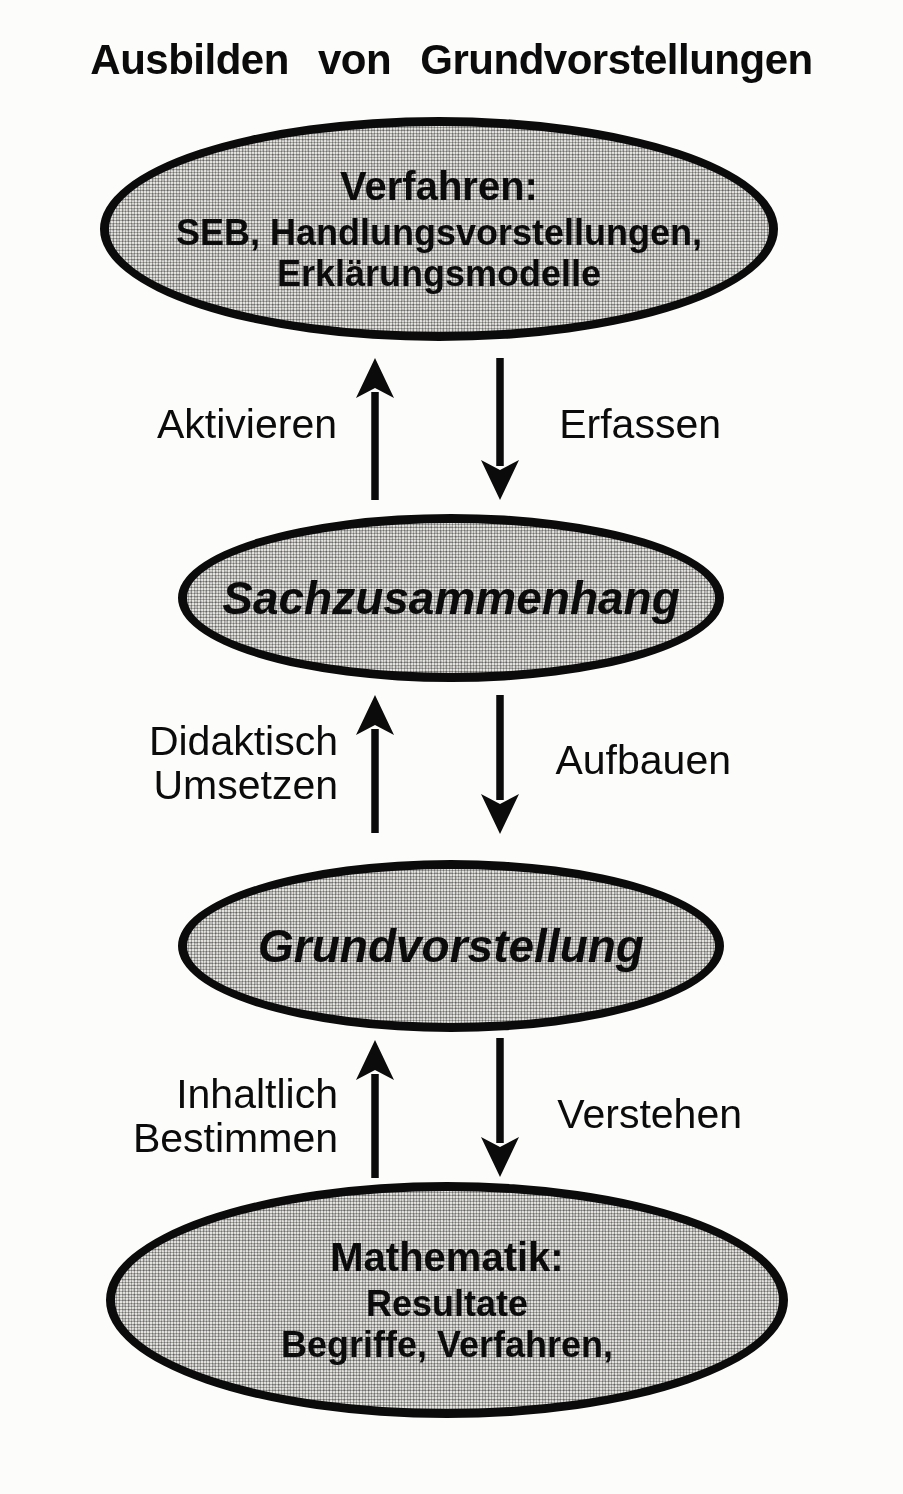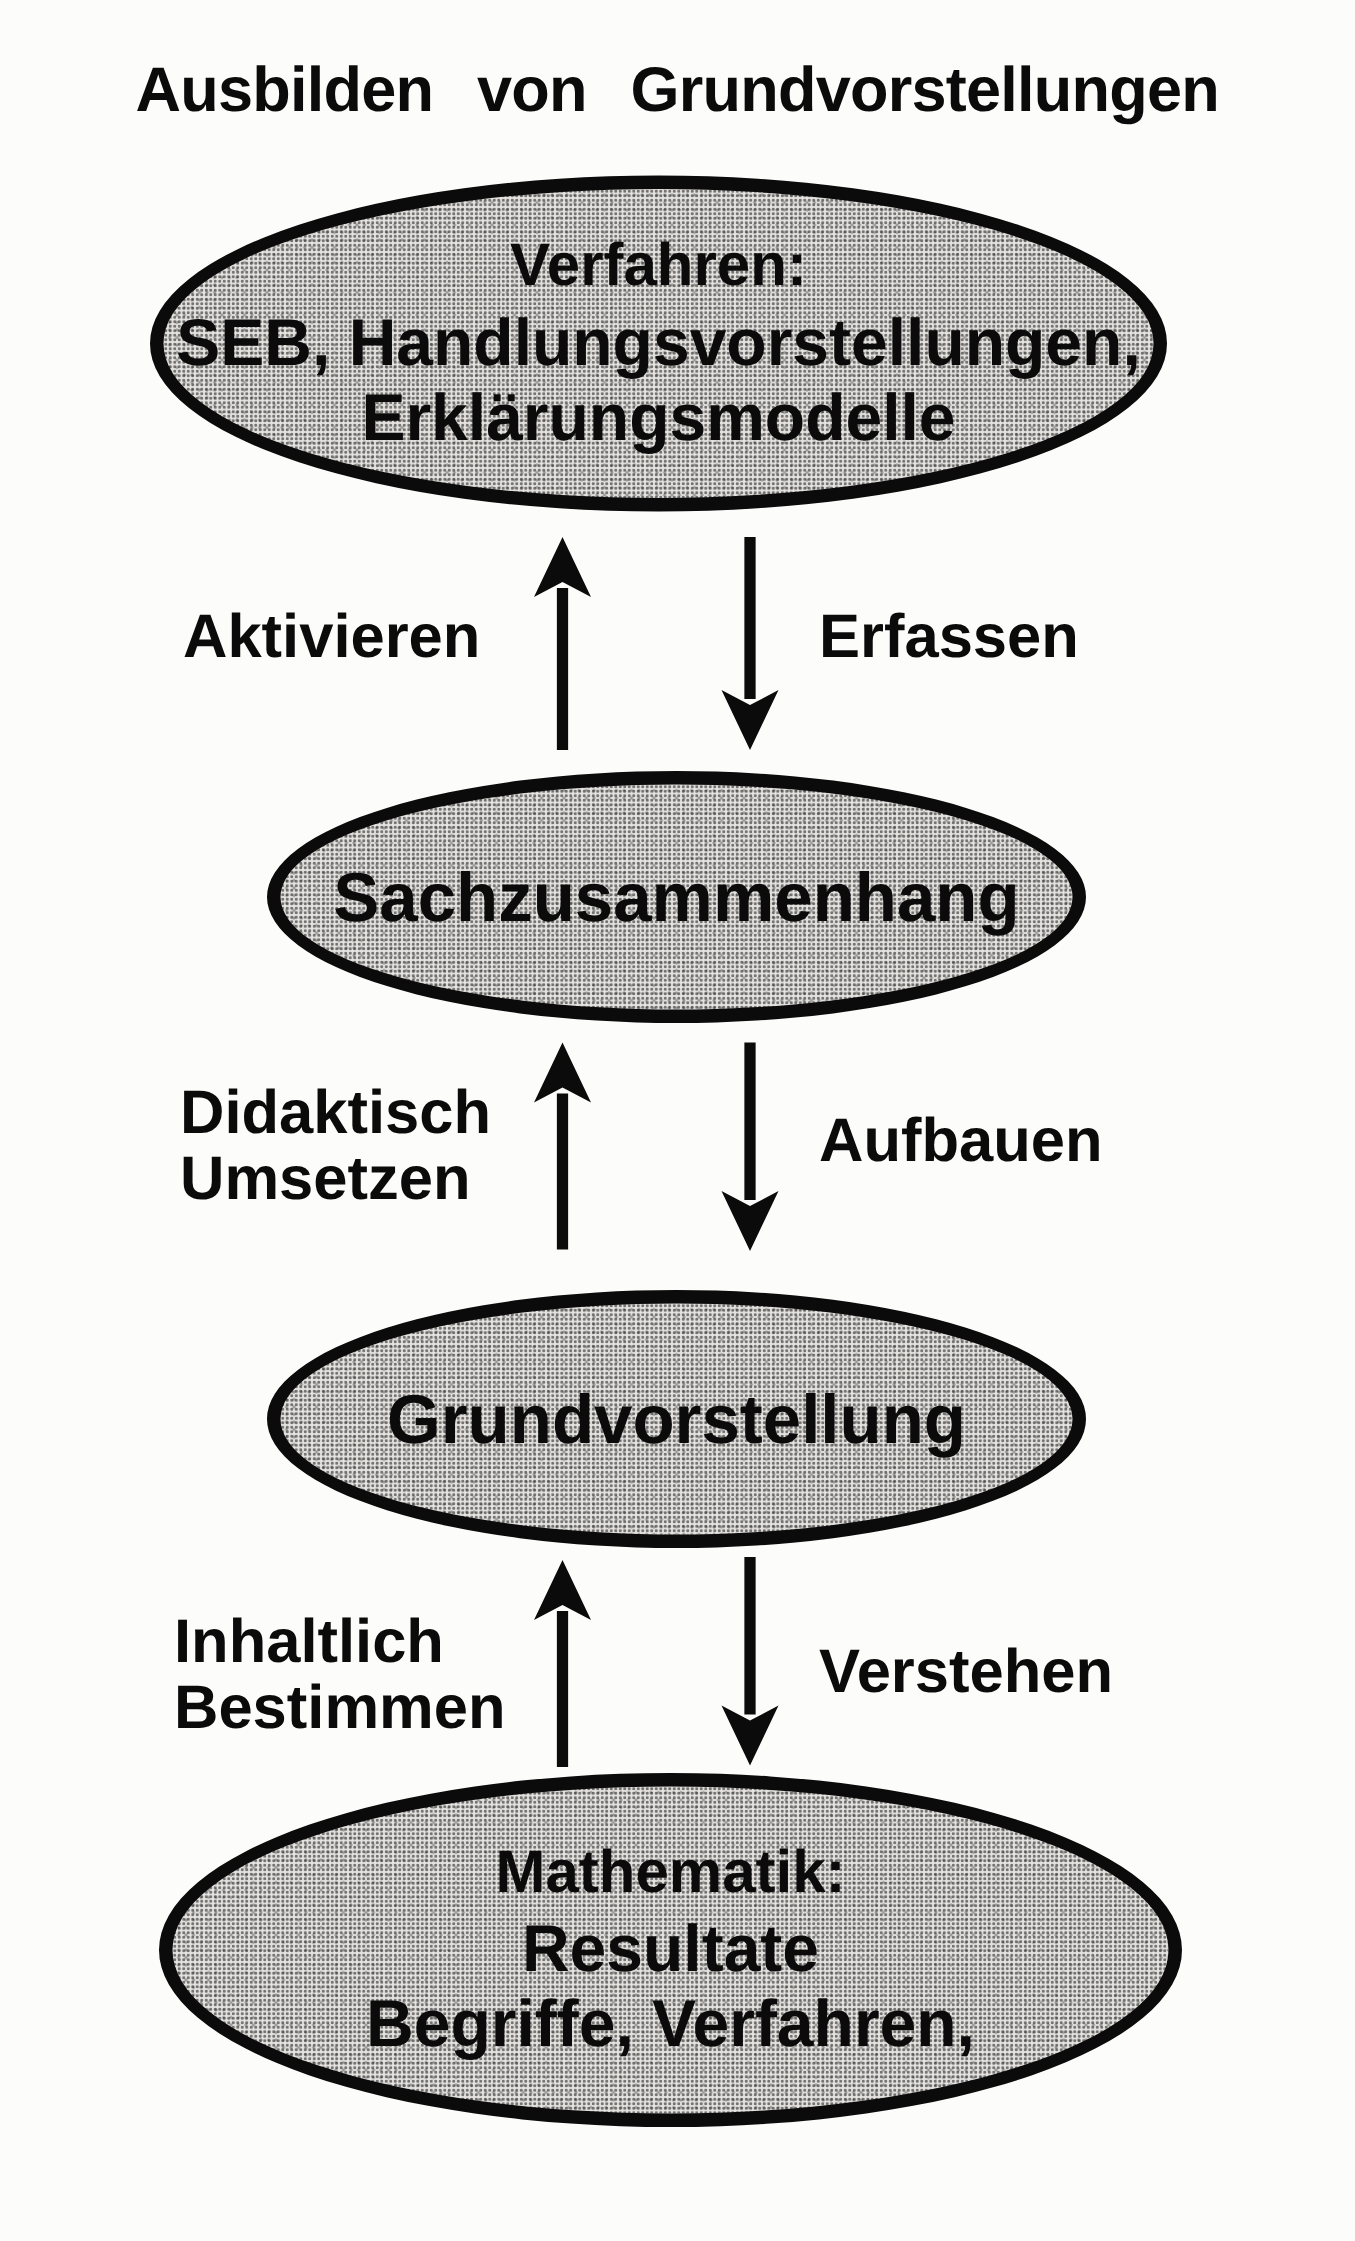--- a/index.html
+++ b/index.html
@@ -52,37 +52,38 @@
   #node-mathematik   { left: 106px; top: 1182px; width: 682px; height: 236px; }
 
   .node-heading {
     font-size: 40px;
     font-weight: bold;
     line-height: 1.1;
     margin-bottom: 5px;
     white-space: nowrap;
   }
   .node-line {
-    font-size: 44px;
+    font-size: 36px;
     font-weight: bold;
     line-height: 1.13;
     white-space: nowrap;
   }
   .node-single {
     font-size: 46px;
     font-weight: bold;
     white-space: nowrap;
+    font-style: italic;
   }
 
   .arrow-label {
     position: absolute;
     font-size: 41px;
-    font-weight: bold;
+    font-weight: normal;
     line-height: 44px;
-    text-align: left;
+    text-align: right;
     white-space: nowrap;
   }
   #label-aktivieren { left: 122px; width: 215px; top: 402px; }
   #label-erfassen   { left: 546px; width: 175px; top: 402px; }
   #label-didaktisch-umsetzen { left: 120px; width: 218px; top: 719px; }
   #label-aufbauen   { left: 546px; width: 185px; top: 738px; }
   #label-inhaltlich-bestimmen { left: 116px; width: 222px; top: 1072px; }
   #label-verstehen  { left: 546px; width: 196px; top: 1092px; }
 
   .arrows-layer {

